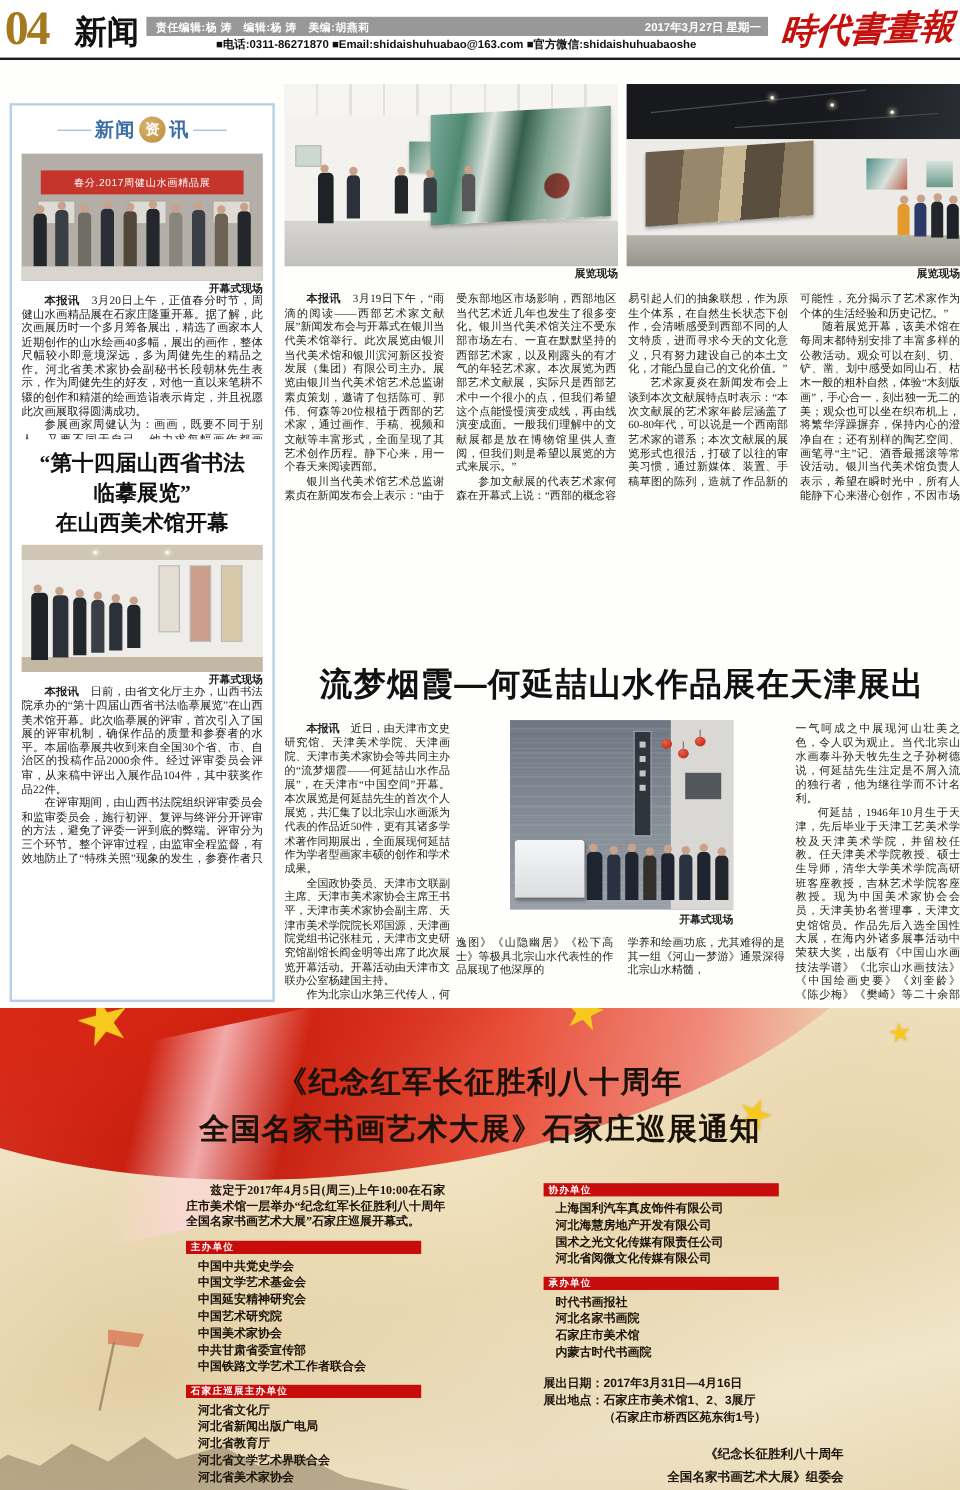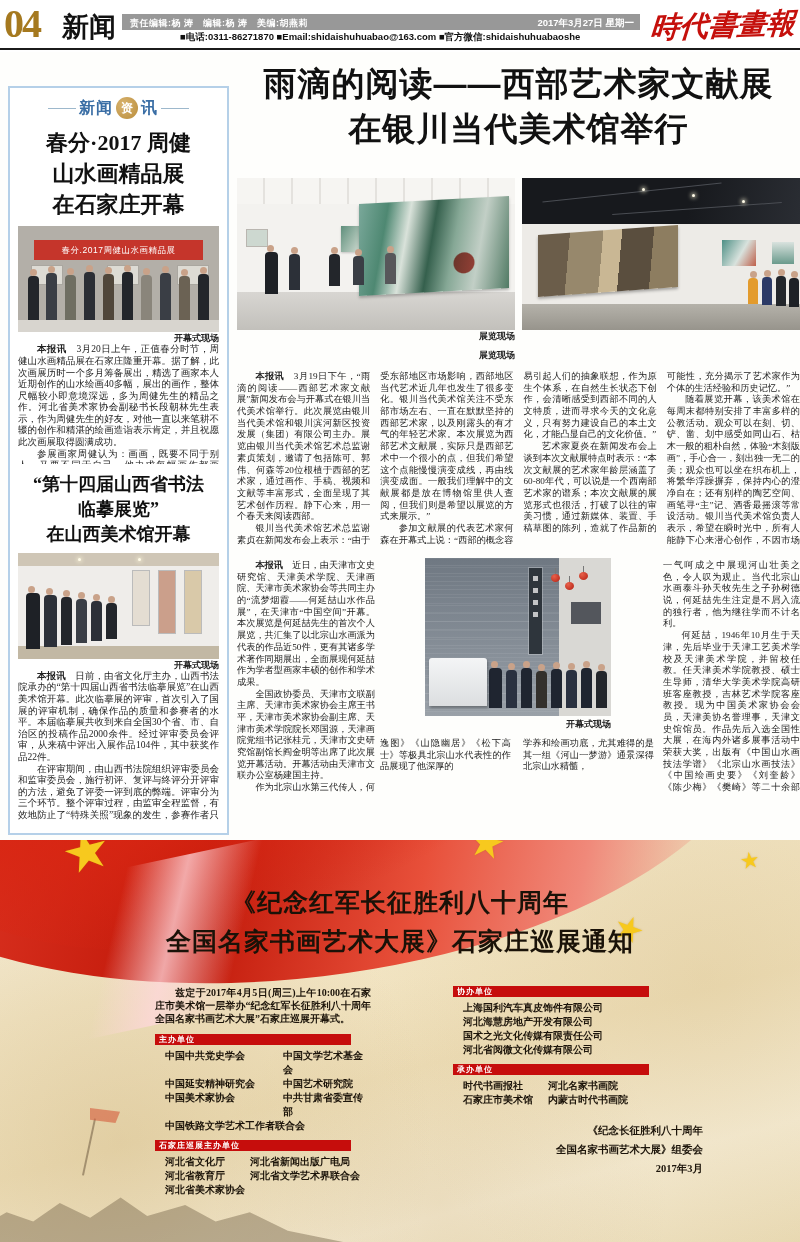--- a/index.html
+++ b/index.html
@@ -47,21 +47,21 @@
 
   
   .cor { background:linear-gradient(#cfc6b6 0 12%, #efedea 12% 88%, #c2b8a4 88%); }
   .scroll { position:absolute; top:18px; width:16px; height:62px; background:#d9c9a9; box-shadow:0 0 0 1px #bbb; }
 
   
   .art1 { position:absolute; left:237px; top:58px; width:563px; }
   .headline1 { height:104px; margin-top:4px; text-align:center; font-weight:bold; font-size:33px; line-height:1.36; letter-spacing:1px; color:#111; }
   .photorow { display:flex; gap:7px; margin-top:12px; }
   .mp { position:relative; width:278px; height:152px; overflow:hidden; background:#f3f2ef; }
-  .caprow { display:flex; gap:7px;flex-direction:column; }
+  .caprow { display:flex; gap:7px; }
   .caprow div { width:278px; }
   .cols { margin-top:10px; height:182px; column-count:4; column-gap:10px; column-fill:auto;
           font-size:9.2px; line-height:1.27; text-align:justify; color:#222; overflow:hidden;
           font-family:"Liberation Serif","DejaVu Serif",serif; }
   .cols p { margin:0; text-indent:2em; }
 
   
   .ceilA { position:absolute; top:0; left:0; width:100%; height:26px; background:repeating-linear-gradient(90deg,#f6f5f2 0 26px,#e4e2de 26px 28px); }
   .floorA { position:absolute; bottom:0; left:0; width:100%; height:38px; background:linear-gradient(#d8d6d2,#c2c0bb); }
   .bigartA { position:absolute; right:6px; top:22px; width:150px; height:92px; transform:skewY(-3deg);
@@ -115,21 +115,21 @@
            background:radial-gradient(ellipse at 30% 20%, #d92613 30%, rgba(217,38,19,0) 70%); border-radius:0 0 60% 50%/0 0 100% 80%; }
   .streak { position:absolute; left:-60px; top:20px; width:460px; height:160px; transform:rotate(-12deg);
             background:linear-gradient(115deg, rgba(255,255,255,0) 38%, rgba(255,215,220,.75) 50%, rgba(255,255,255,0) 64%); }
   .star { position:absolute; color:#f7c91e; text-shadow:0 0 2px rgba(180,120,0,.4); line-height:1; }
   .ann-title { position:absolute; left:0; top:44px; width:800px; text-align:center;
                font-family:"Liberation Serif",serif; font-weight:bold; font-size:25px; line-height:1.55; color:#1a1208; letter-spacing:1px; }
   .ann-left { position:absolute; left:143px; top:146px; width:216px;margin-left:12px; }
   .ann-right{ position:absolute; left:453px; top:146px; width:272px; }
   .intro { font-family:"Liberation Serif",serif; font-weight:bold; font-size:10px; line-height:1.32; text-align:justify; text-indent:2em; color:#1c140a; margin:0 0 8px 0; }
   .rbar { width:196px; height:11px; background:#c60d0c; color:#fff; font-size:8px; line-height:11px; font-weight:bold; padding-left:4px; box-sizing:border-box; letter-spacing:1px; margin:7px 0 4px 0; }
-  .orow { display:flex; padding-left:10px; font-weight:bold; font-size:10px; line-height:14px; color:#1c140a; }
+  .orow { display:flex; padding-left:10px; font-weight:bold; font-size:10px; line-height:14px; color:#1c140a;flex-direction:column; }
   .orow .c1 { width:118px; flex:none; } .orow .c1.w85 { width:85px; }
   .oline { padding-left:10px; font-weight:bold; font-size:10px; line-height:14px; color:#1c140a; }
   .exh { margin-top:12px; }
   .exh div { font-weight:bold; font-size:10px; line-height:14px; color:#1c140a; }
   .exh .addr { padding-left:50px; }
   .sig { margin-top:14px; width:250px; text-align:right; font-family:"Liberation Serif",serif; font-weight:bold; font-size:10.5px; line-height:19px; color:#1c140a; }
   .sil-mass { position:absolute; left:-20px; top:330px; width:380px; height:92px; background:rgba(110,92,66,.42); filter:blur(2px);
               clip-path:polygon(0 62%,7% 46%,14% 56%,21% 36%,29% 52%,37% 30%,44% 50%,54% 38%,62% 56%,71% 46%,81% 66%,100% 82%,100% 100%,0 100%); }
   .sil-pole { position:absolute; left:88px; top:278px; width:2px; height:58px; background:rgba(100,80,55,.5); transform:rotate(12deg); }
   .sil-flag { position:absolute; left:90px; top:268px; width:30px; height:15px; background:rgba(214,92,60,.6);
@@ -154,23 +154,20 @@
 
   <div class="sidebar">
     <div class="nlogo">
       <span class="ln"></span>
       <span class="bl">新闻</span>
       <span class="seal">资</span>
       <span class="bl">讯</span>
       <span class="ln"></span>
     </div>
 
-    <div class="sb-h1 preline">春分·2017 周健
-山水画精品展
-在石家庄开幕</div>
 
     <div class="sb-photo">
       <div class="gp-art" style="left:14px;"></div>
       <div class="gp-art" style="left:90px;"></div>
       <div class="gp-art" style="left:160px;"></div>
       <div class="banner">春分.2017周健山水画精品展</div>
       <div class="fig" style="left:10px;bottom:12px;height:44px;background:#23262b;"></div>
       <div class="fig" style="left:28px;bottom:12px;height:47px;background:#3a3e45;"></div>
       <div class="fig" style="left:47px;bottom:12px;height:45px;background:#6f6e62;"></div>
       <div class="fig" style="left:66px;bottom:12px;height:48px;background:#2b2e35;"></div>
@@ -208,22 +205,20 @@
     </div>
     <div class="cap">开幕式现场</div>
 
     <div class="sb-body b2">
       <p><b>本报讯</b>　<span>日前，由省文化厅主办，山西书法院承办的“第十四届山西省书法临摹展览”在山西美术馆开幕。此次临摹展的评审，首次引入了国展的评审机制，确保作品的质量和参赛者的水平。本届临摹展共收到来自全国30个省、市、自治区的投稿作品2000余件。经过评审委员会评审，从来稿中评出入展作品104件，其中获奖作品22件。</span></p>
       <p>在评审期间，由山西书法院组织评审委员会和监审委员会，施行初评、复评与终评分开评审的方法，避免了评委一评到底的弊端。评审分为三个环节。整个评审过程，由监审全程监督，有效地防止了“特殊关照”现象的发生，参赛作者只能凭作品说话。这样的评审是对比赛的尊重，是对书法艺术的尊重，也是对参赛作者的尊重。　（孙铁琼）</p>
     </div>
   </div>
 
   <div class="art1">
-    <div class="headline1 preline">雨滴的阅读——西部艺术家文献展
-在银川当代美术馆举行</div>
 
     <div class="photorow">
       <div class="mp">
         <div class="ceilA"></div>
         <div class="floorA"></div>
         <div class="smartA"></div>
         <div class="midartA"></div>
         <div class="bigartA"></div>
         <div class="fig" style="left:28px;bottom:36px;height:42px;background:#1e2126;width:13px;"></div>
         <div class="fig" style="left:52px;bottom:40px;height:36px;background:#2c3038;"></div>
@@ -258,20 +253,21 @@
       <p><b>本报讯</b>　<span>3月19日下午，“雨滴的阅读——西部艺术家文献展”新闻发布会与开幕式在银川当代美术馆举行。此次展览由银川当代美术馆和银川滨河新区投资发展（集团）有限公司主办。展览由银川当代美术馆艺术总监谢素贞策划，邀请了包括陈可、郭伟、何森等20位根植于西部的艺术家，通过画作、手稿、视频和文献等丰富形式，全面呈现了其艺术创作历程。静下心来，用一个春天来阅读西部。</span></p>
       <p>银川当代美术馆艺术总监谢素贞在新闻发布会上表示：“由于受东部地区市场影响，西部地区当代艺术近几年也发生了很多变化。银川当代美术馆关注不受东部市场左右、一直在默默坚持的西部艺术家，以及刚露头的有才气的年轻艺术家。本次展览为西部艺术文献展，实际只是西部艺术中一个很小的点，但我们希望这个点能慢慢演变成线，再由线演变成面。一般我们理解中的文献展都是放在博物馆里供人查阅，但我们则是希望以展览的方式来展示。”</p>
       <p>参加文献展的代表艺术家何森在开幕式上说：“西部的概念容易引起人们的抽象联想，作为原生个体系，在自然生长状态下创作，会清晰感受到西部不同的人文特质，进而寻求今天的文化意义，只有努力建设自己的本土文化，才能凸显自己的文化价值。”</p>
       <p>艺术家夏炎在新闻发布会上谈到本次文献展特点时表示：“本次文献展的艺术家年龄层涵盖了60-80年代，可以说是一个西南部艺术家的谱系；本次文献展的展览形式也很活，打破了以往的审美习惯，通过新媒体、装置、手稿草图的陈列，造就了作品新的可能性，充分揭示了艺术家作为个体的生活经验和历史记忆。”</p>
       <p>随着展览开幕，该美术馆在每周末都特别安排了丰富多样的公教活动。观众可以在刻、切、铲、凿、划中感受如同山石、枯木一般的粗朴自然，体验“木刻版画”，手心合一，刻出独一无二的美；观众也可以坐在织布机上，将繁华浮躁摒弃，保持内心的澄净自在；还有别样的陶艺空间、画笔寻“主”记、酒香最摇滚等常设活动。银川当代美术馆负责人表示，希望在瞬时光中，所有人能静下心来潜心创作，不因市场喧嚣而骚动懈怠，也不因西北荒凉而耐不住寂寞。</p>
 
     </div>
   </div>
 
   <div class="art2">
+    <div class="headline2">流梦烟霞—何延喆山水作品展在天津展出</div>
     <div class="a2body">
 
       <div class="a2txt" style="left:0;top:8px;width:138px;height:232px;">
         <p><b>本报讯</b>　<span>近日，由天津市文史研究馆、天津美术学院、天津画院、天津市美术家协会等共同主办的“流梦烟霞——何延喆山水作品展”，在天津市“中国空间”开幕。本次展览是何延喆先生的首次个人展览，共汇集了以北宗山水画派为代表的作品近50件，更有其诸多学术著作同期展出，全面展现何延喆作为学者型画家丰硕的创作和学术成果。</span></p>
         <p>全国政协委员、天津市文联副主席、天津市美术家协会主席王书平，天津市美术家协会副主席、天津市美术学院院长邓国源，天津画院党组书记张桂元，天津市文史研究馆副馆长阎金明等出席了此次展览开幕活动。开幕活动由天津市文联办公室杨建国主持。</p>
         <p>作为北宗山水第三代传人，何延喆的作品画风严谨清秀，气势恢宏，意境超凡。本次展览的作品如《放鹤图》《六</p>
       </div>
 
       <div class="a2photo">
         <div class="brickline"></div>
@@ -368,20 +364,25 @@
       <div class="rbar">承办单位</div>
       <div class="orow">
         <span class="c1 w85">时代书画报社</span>
         <span>河北名家书画院</span>
       </div>
       <div class="orow">
         <span class="c1 w85">石家庄市美术馆</span>
         <span>内蒙古时代书画院</span>
       </div>
 
+      <div class="exh">
+        <div>展出日期：2017年3月31日—4月16日</div>
+        <div>展出地点：石家庄市美术馆1、2、3展厅</div>
+        <div class="addr">（石家庄市桥西区苑东街1号）</div>
+      </div>
 
       <div class="sig preline">《纪念长征胜利八十周年
 全国名家书画艺术大展》组委会
 2017年3月</div>
     </div>
   </div>
 
 </div>
 
 </body></html>

